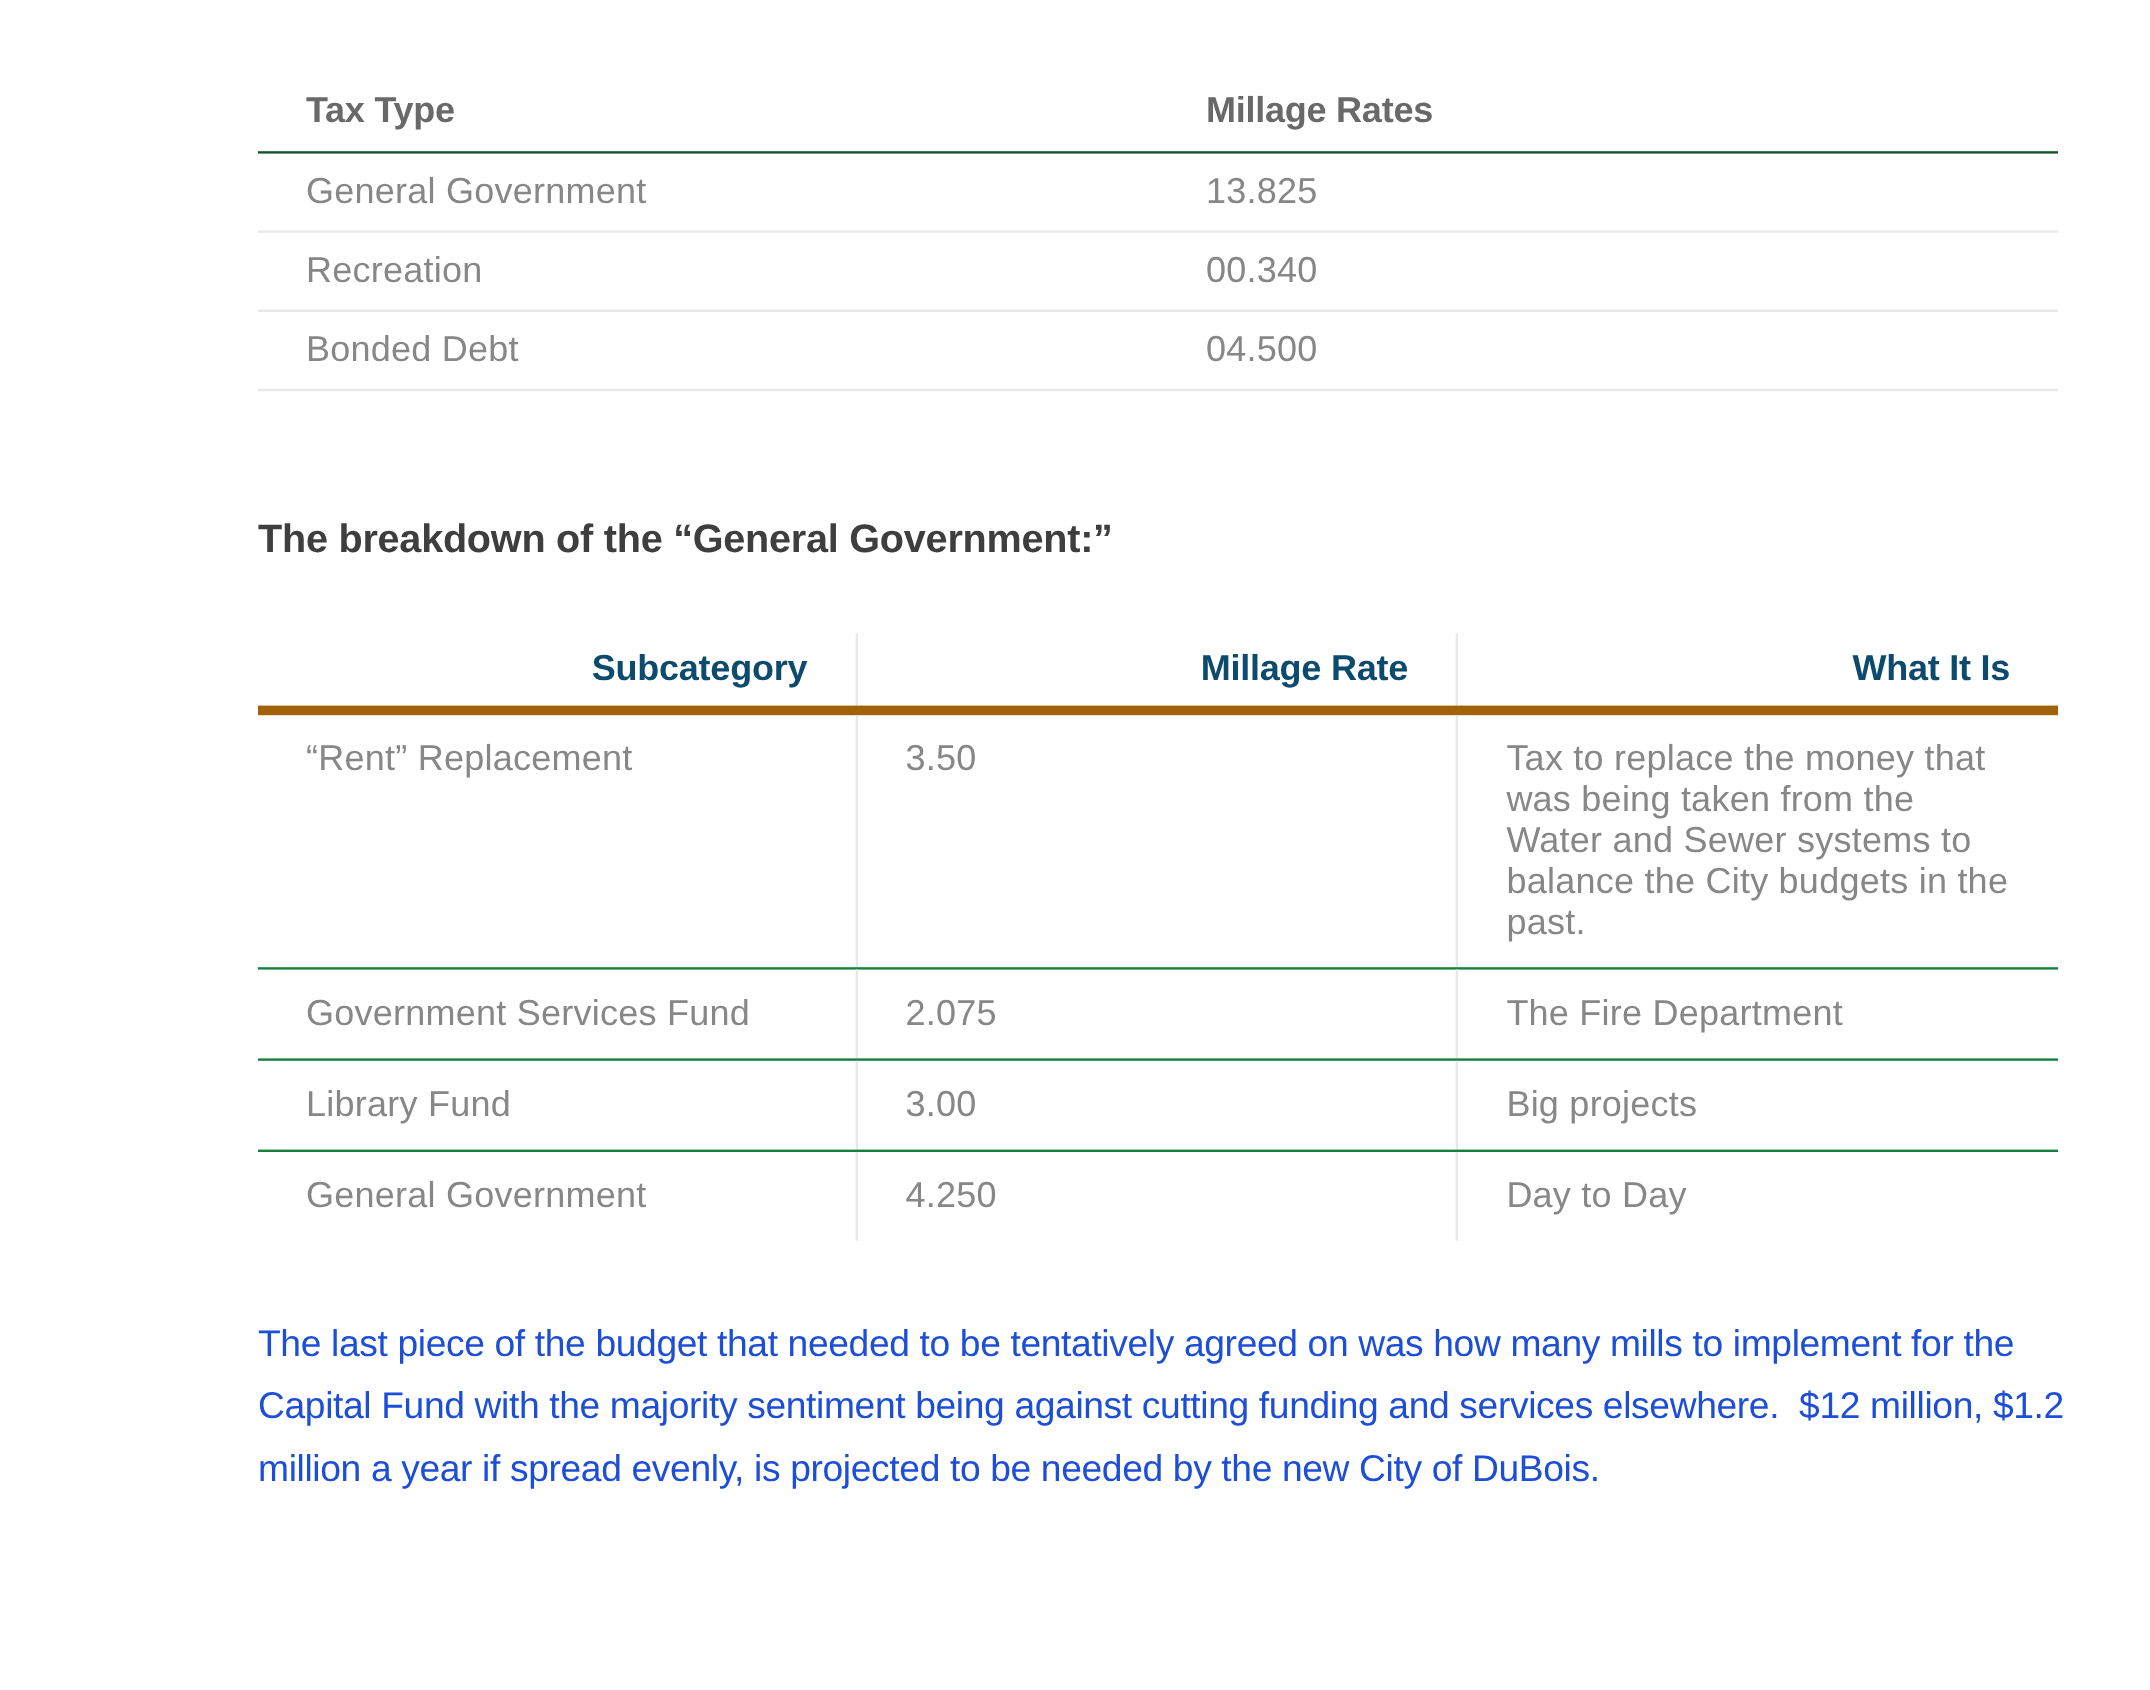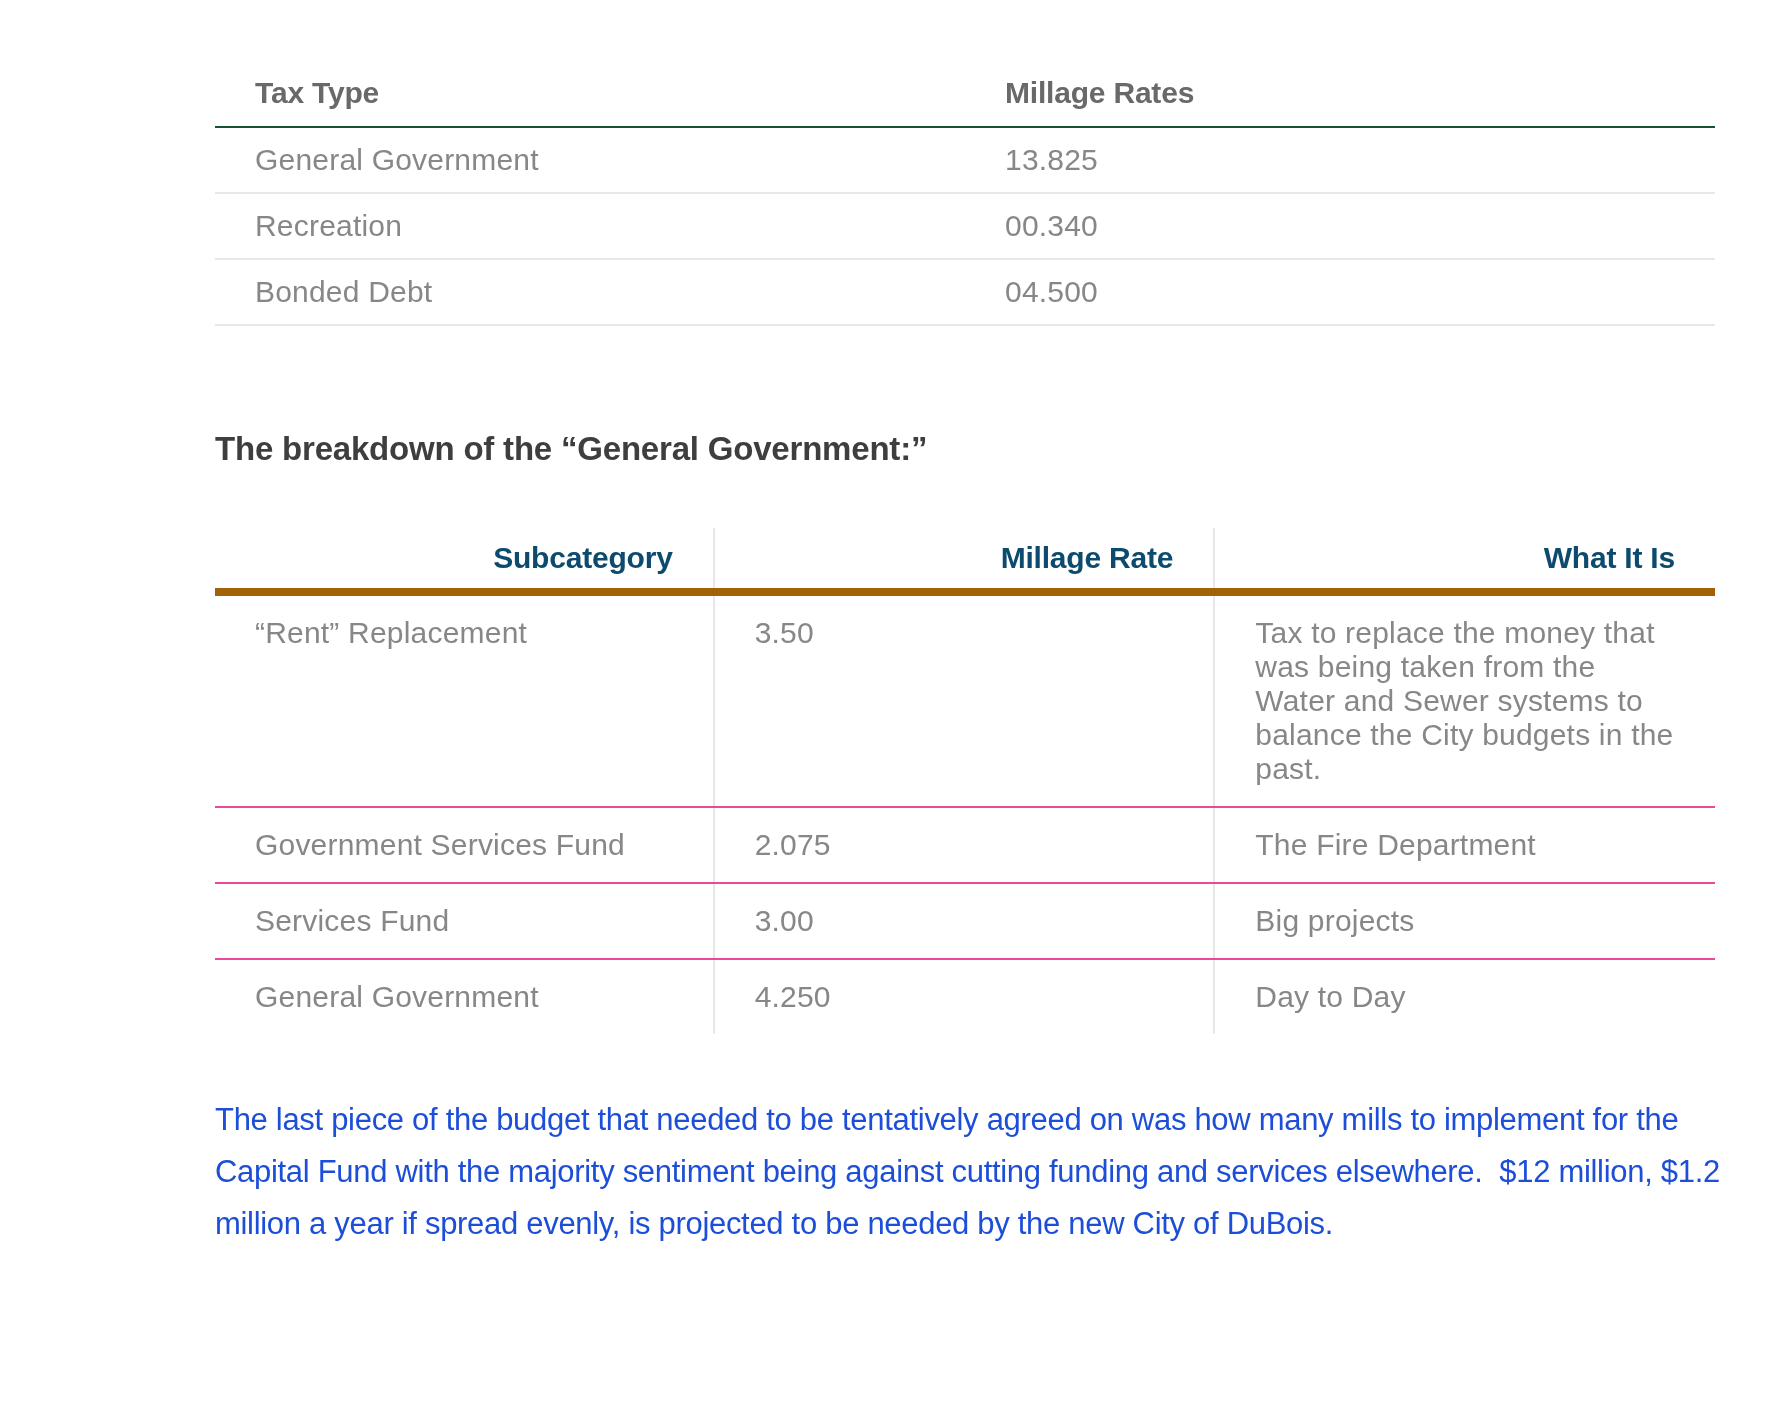--- a/index.html
+++ b/index.html
@@ -77,21 +77,21 @@
     padding: 13px 40px;
     border-bottom: 8px solid #a16207;
     vertical-align: top;
   }
   table.t2 td {
     font-size: 30px;
     letter-spacing: 0.2px;
     color: #878787;
     line-height: 34px;
     padding: 20px 36px 20px 40px;
-    border-bottom: 2px solid #ec4899;
+    border-bottom: 2px solid #15803d;
     vertical-align: top;
   }
   table.t2 th + th,
   table.t2 td + td {
     border-left: 2px solid #e8e8e8;
   }
   table.t2 tr.last td {
     border-bottom: none;
   }
 
@@ -154,21 +154,21 @@
         <td>“Rent” Replacement</td>
         <td>3.50</td>
         <td>Tax to replace the money that was being taken from the Water and Sewer systems to balance the City budgets in the past.</td>
       </tr>
       <tr>
         <td>Government Services Fund</td>
         <td>2.075</td>
         <td>The Fire Department</td>
       </tr>
       <tr>
-        <td>Services Fund</td>
+        <td>Library Fund</td>
         <td>3.00</td>
         <td>Big projects</td>
       </tr>
       <tr class="last">
         <td>General Government</td>
         <td>4.250</td>
         <td>Day to Day</td>
       </tr>
     </tbody>
   </table>

